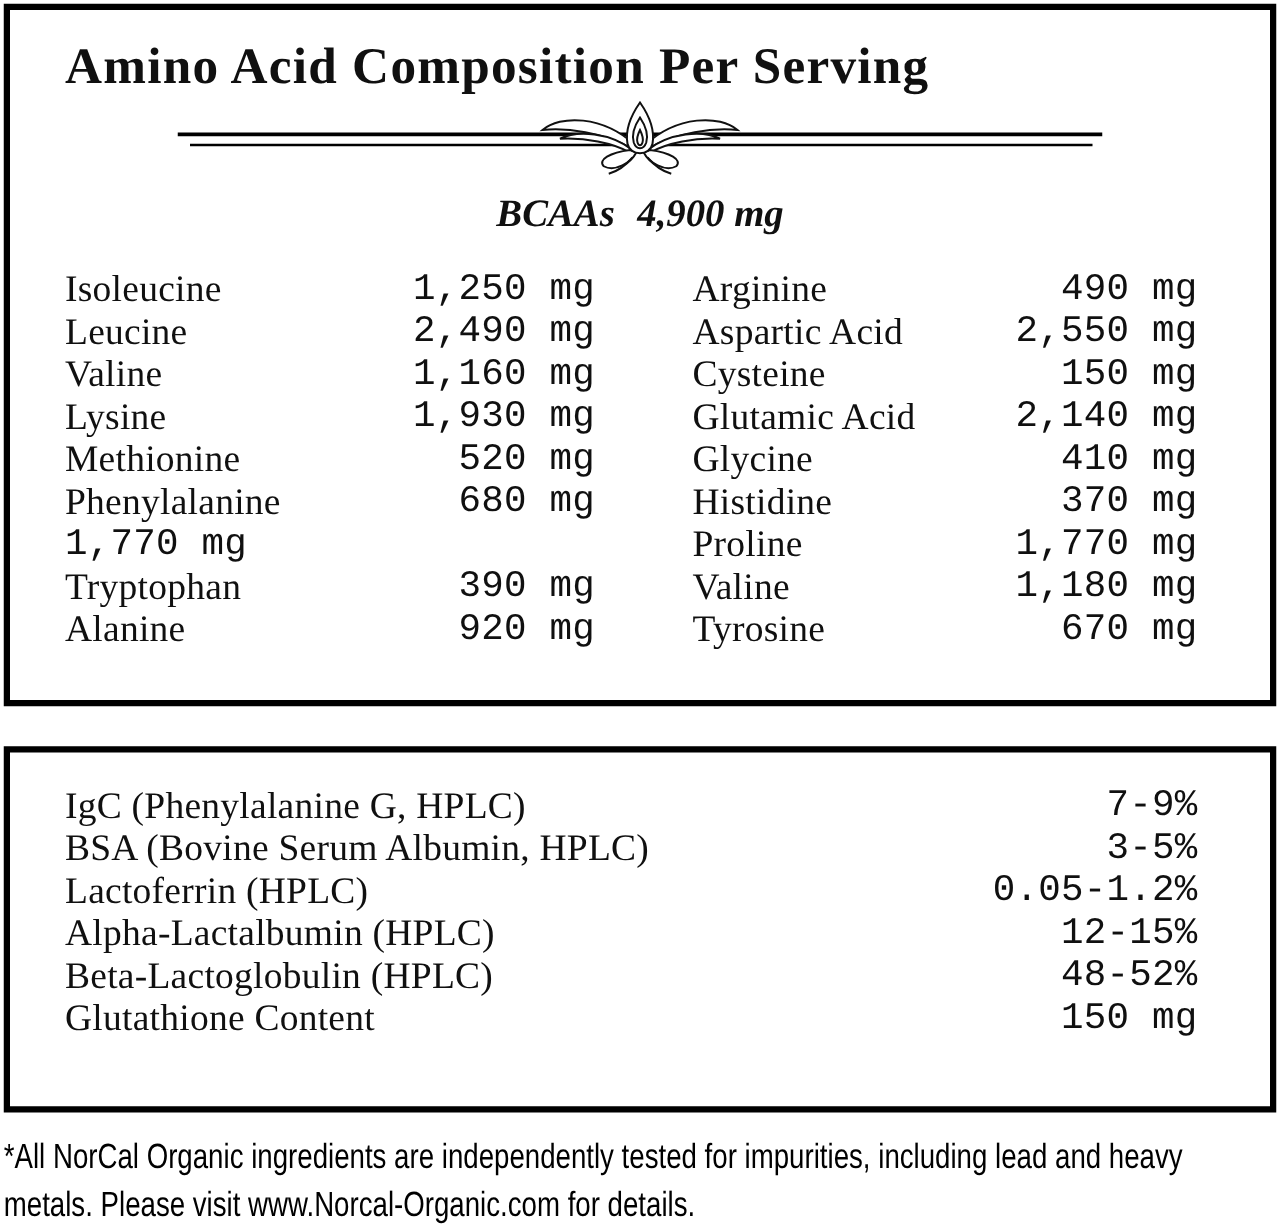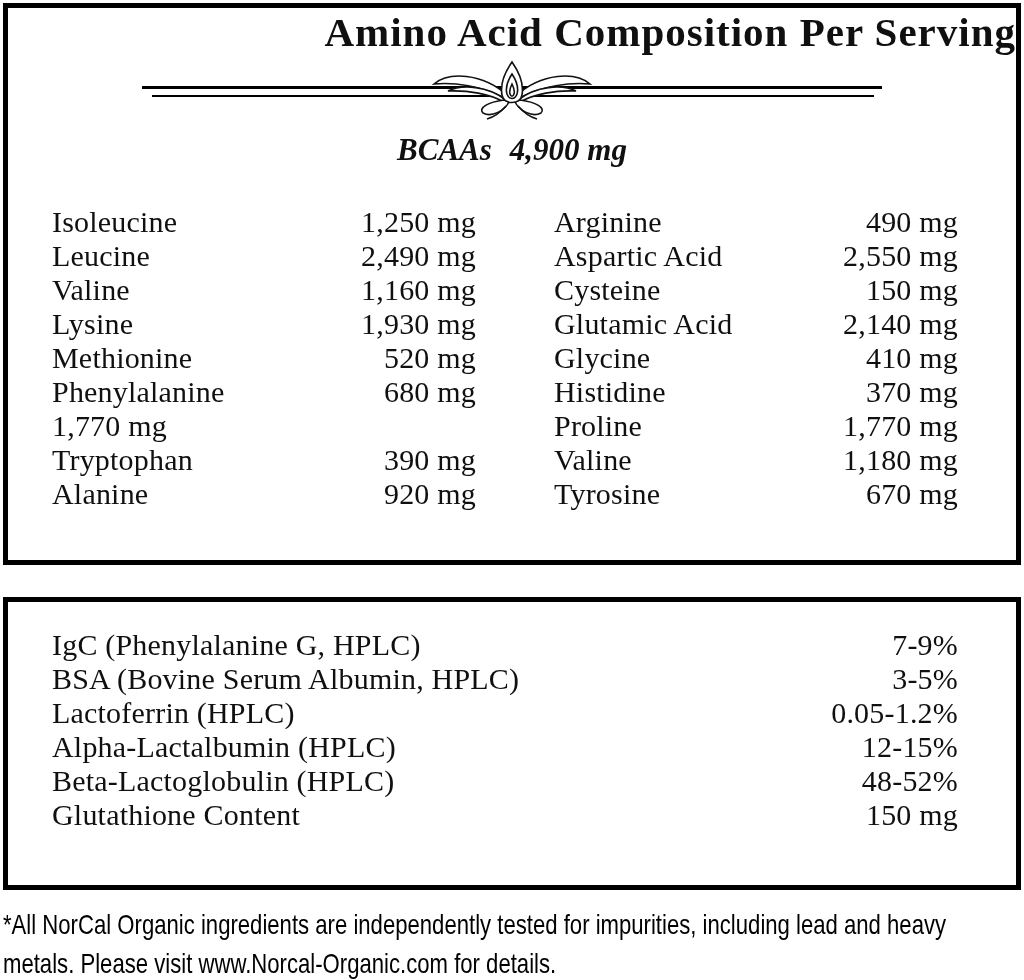--- a/index.html
+++ b/index.html
@@ -8,59 +8,61 @@
 
   .panel {
     margin:0 3px;
     border:5px solid #000;
     background:#fff;
   }
   #amino-panel { margin-top:3px; height:562px; }
   #fraction-panel { margin-top:32px; height:293px; }
 
   .panel-title {
-    text-align:right;
+    padding-top:20px;
+    text-align:left;
     font-size:41px;
     line-height:48px;
     letter-spacing:1px;
     white-space:nowrap;
+    margin-left:44px;
   }
 
   .divider-wrap { margin-top:4px; text-align:center; }
   .divider-wrap svg { display:inline-block; }
 
   .bcaa-line {
     margin-top:8px;
     text-align:center;
     font-weight:bold;
     font-size:31px;
     line-height:36px;
     white-space:nowrap;
     font-style:italic;
   }
   .bcaa-line .gap { display:inline-block; width:18px; }
 
   .cols {
-    margin-top:37px;
+    margin-top:26px;
     padding:0 58px 0 44px;
     display:flex;
     justify-content:space-between;
   }
   .col-left  { width:424px; }
   .col-right { width:404px; }
 
   .row {
     display:flex;
     justify-content:space-between;
     font-size:30px;
     line-height:34px;
     letter-spacing:0.2px;
     white-space:nowrap;
   }
-  .row .val { text-align:center; }
+  .row .val { text-align:center;font-family:Liberation Mono, monospace; }
 
   #fraction-panel .rows { padding:26px 58px 0 44px; }
 
   .footnote {
     margin:15px 0 0 3px;
     width:1300px;
     font-family:"Liberation Sans", sans-serif;
     font-size:28px;
     line-height:39px;
     color:#000;

